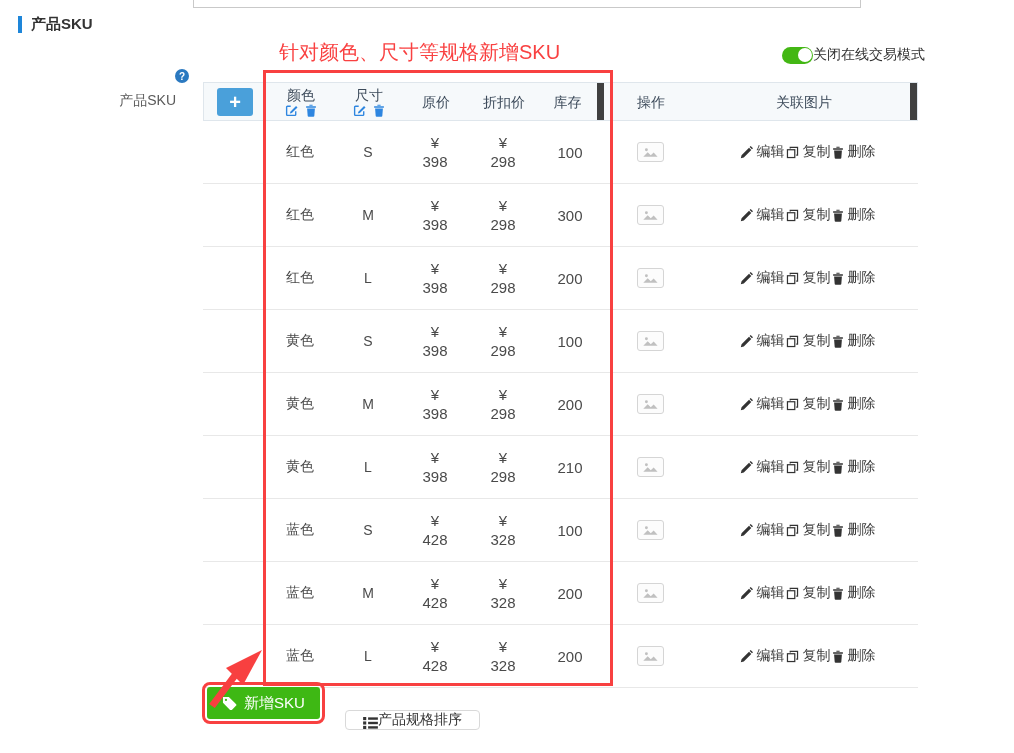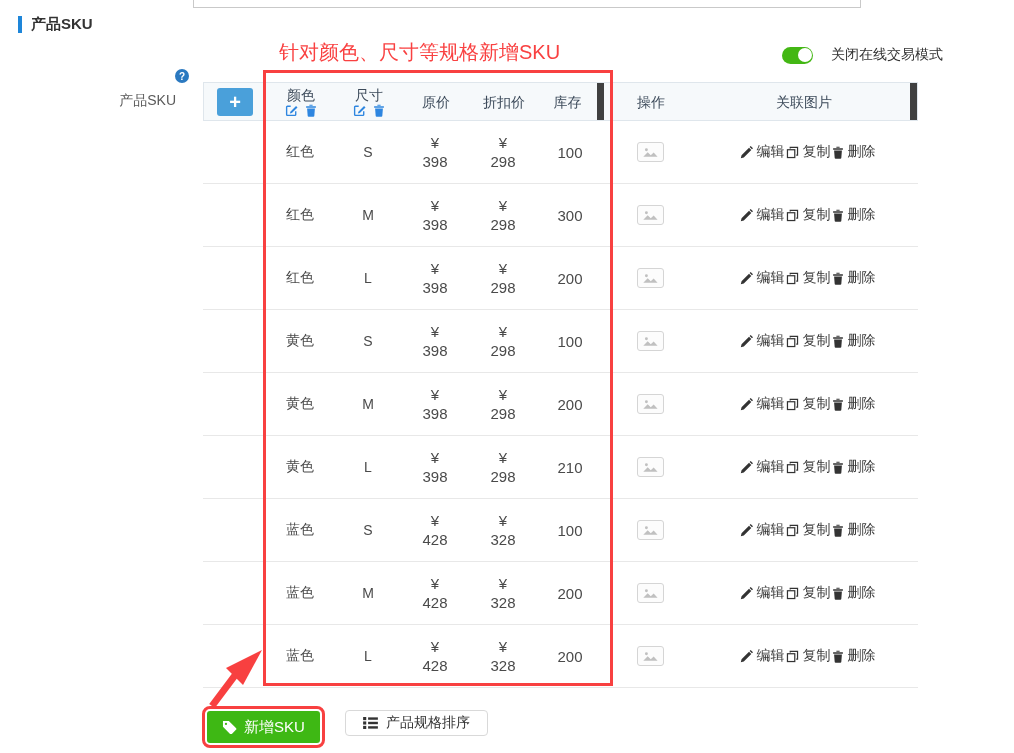--- a/index.html
+++ b/index.html
@@ -29,21 +29,21 @@
   .title-bar { width: 4px; height: 17px; background: #1e86d9; margin-right: 9px; }
   .title-text { font-size: 15px; font-weight: bold; color: #333; }
 
   
   .annotation-text {
     position: absolute; left: 267px; top: 39px;
     font-size: 20px; color: #f94141; white-space: nowrap; margin-left: 12px;
   }
 
   
-  .toggle-wrap { position: absolute; left: 782px; top: 46px; display: flex; align-items: center; gap: 18px; cursor: pointer; }
+  .toggle-wrap { position: absolute; left: 782px; top: 46px; display: flex; align-items: center; gap: 0; cursor: pointer; }
   .toggle-pill { position: relative; width: 31px; height: 17px; border-radius: 9px; background: #43b714; }
   .toggle-knob { position: absolute; right: 1.5px; top: 1.5px; width: 14px; height: 14px; border-radius: 50%; background: #fff; }
   .toggle-label { font-size: 14px; color: #333; }
 
   
   .help-icon {
     position: absolute; left: 175px; top: 69px;
     width: 14px; height: 14px; border-radius: 50%;
     background: #2b79c0; color: #fff; font-size: 10px; font-weight: bold;
     display: flex; align-items: center; justify-content: center; cursor: pointer;
@@ -90,31 +90,31 @@
 
   
   .red-rect {
     position: absolute; left: 263px; top: 70px; width: 350px; height: 616px;
     border: 3px solid #f84040; pointer-events: none; z-index: 5;
   }
   .red-arrow { position: absolute; left: 196px; top: 640px; z-index: 6; pointer-events: none; }
 
   
   .add-sku-btn {
-    position: absolute; left: 207px; top: 711px; height: 32px;
+    position: absolute; left: 207px; top: 687px; height: 32px;
     padding: 0 15px; border: none; border-radius: 3px;
     background: #3eb814; color: #fff; font-size: 15px;
     display: inline-flex; align-items: center; gap: 7px; cursor: pointer;
     outline: 3px solid #f84040; outline-offset: 2px; z-index: 4;
   }
   .sort-btn {
-    position: absolute; left: 345px; top: 710px; height: 26px;
+    position: absolute; left: 345px; top: 710px; height: 20px;
     padding: 0 17px; background: #fff; border: 1px solid #d9d9d9; border-radius: 4px;
     color: #333; font-size: 14px;
-    display: inline-flex; align-items: center; gap: 8px; cursor: pointer;
+    display: inline-flex; align-items: flex-end; cursor: pointer;
   }
 </style>
 </head>
 <body>
 
 <div id="screen">
 
   <div class="top-partial"></div>
 
   <div class="section-title">

